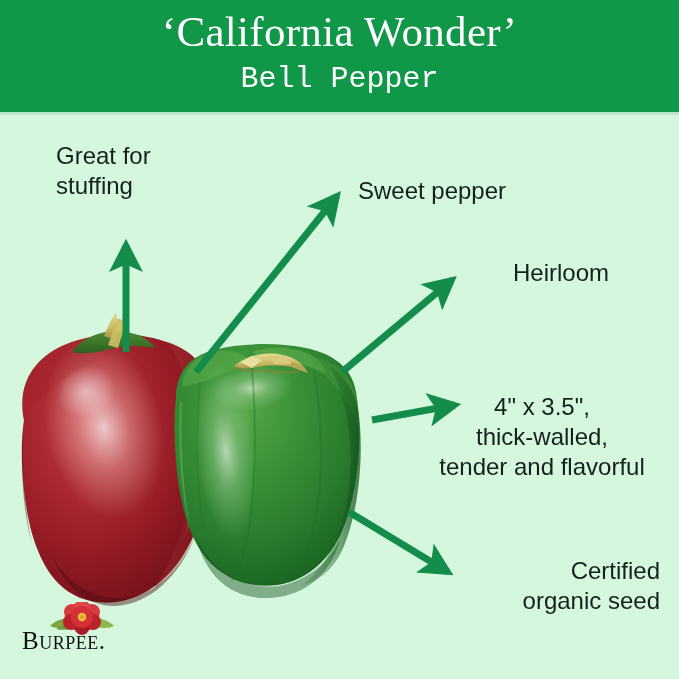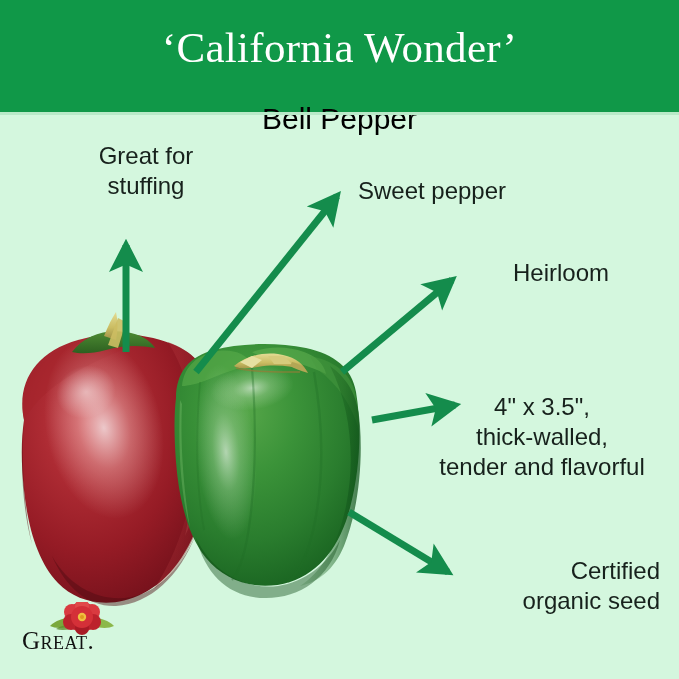--- a/index.html
+++ b/index.html
@@ -22,58 +22,57 @@
   }
 
   
   #header {
     position: absolute;
     left: 0; top: 0;
     width: 679px;
     height: 114px;
     background: #109848;
     box-sizing: border-box;
-    padding-top: 20px;
+    padding-top: 4px;
     text-align: center;
   }
   #header-title {
     font-family: "Liberation Serif", serif;
     color: #ffffff;
     font-size: 43px;
     line-height: 56px;
     letter-spacing: 0.3px;
     white-space: nowrap;
   }
   #header-subtitle {
-    font-family: Liberation Sans, sans-serif;
-    color: #000000;
+    font-family: Liberation Mono, monospace;
+    color: #ffffff;
     font-size: 30px;
     line-height: 38px;
     white-space: nowrap;
-    margin-top: 24px;
   }
   #header-rule {
     position: absolute;
     left: 0; top: 112px;
     width: 679px;
     height: 3px;
     background: #b9e9c8;
   }
 
   
   .label {
     position: absolute;
     color: #17211c;
     font-family: "Liberation Sans", sans-serif;
     font-size: 24px;
     line-height: 30px;
     white-space: pre-line;
   }
 
-  #label-stuffing { left: 56px;  top: 141px; width: 180px; text-align: center; }
+  #label-stuffing { left: 56px;  top: 141px; width: 180px; text-align: left; }
   #label-sweet    { left: 322px; top: 176px; width: 220px; text-align: center; }
   #label-heirloom { left: 461px; top: 258px; width: 200px; text-align: center; }
   #label-size     { left: 413px; top: 392px; width: 258px; text-align: center; }
   #label-organic  { left: 448px; top: 556px; width: 212px; text-align: right; }
 
   
   #art, #arrows {
     position: absolute;
     left: 0; top: 0;
     width: 679px;
@@ -331,16 +330,16 @@
       <circle cx="70" cy="10" r="8" fill="#d93a40"></circle>
       <circle cx="49" cy="20" r="8" fill="#bc222c"></circle>
       <circle cx="71" cy="20" r="8" fill="#bc222c"></circle>
       <circle cx="60" cy="4" r="7" fill="#e04a4a"></circle>
       <circle cx="60" cy="26" r="7" fill="#a81a25"></circle>
       <circle cx="60" cy="15" r="11" fill="#d43038"></circle>
 
       <circle cx="60" cy="15" r="4.2" fill="#f0c040"></circle>
       <circle cx="60" cy="15" r="2" fill="#e09a20"></circle>
     </svg>
-    <div id="logo-wordmark">Great.</div>
+    <div id="logo-wordmark">Burpee.</div>
   </div>
 
 </div>
 
 </body></html>

